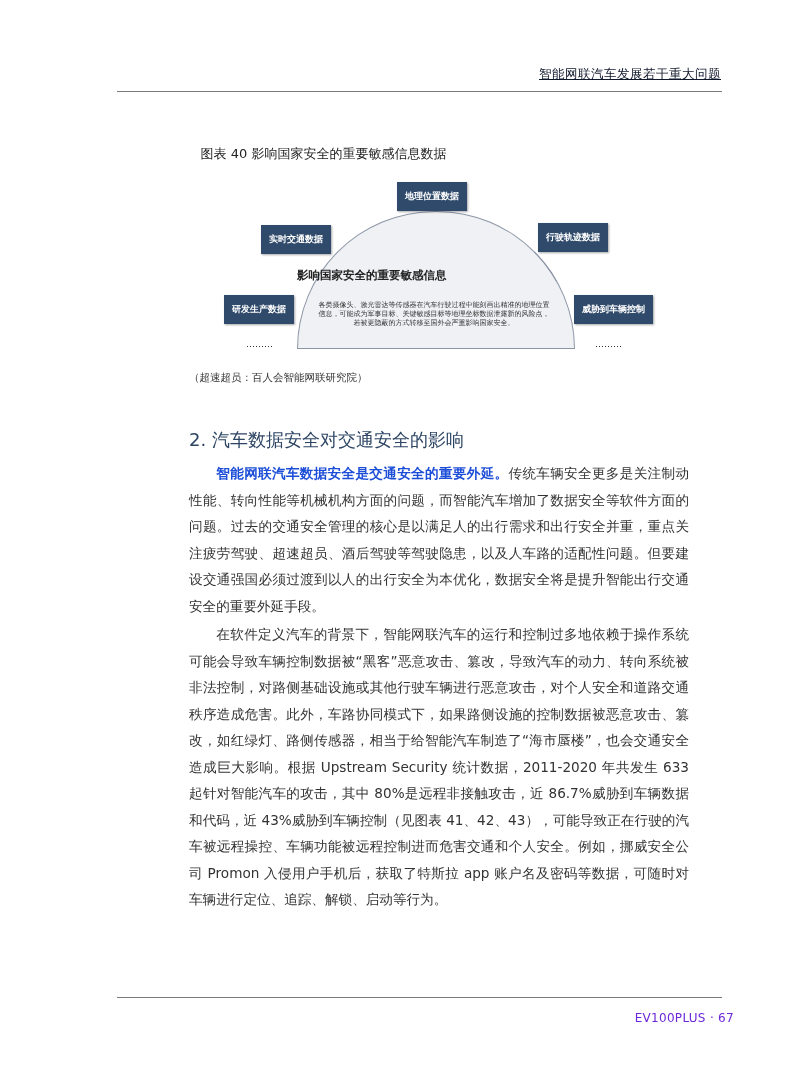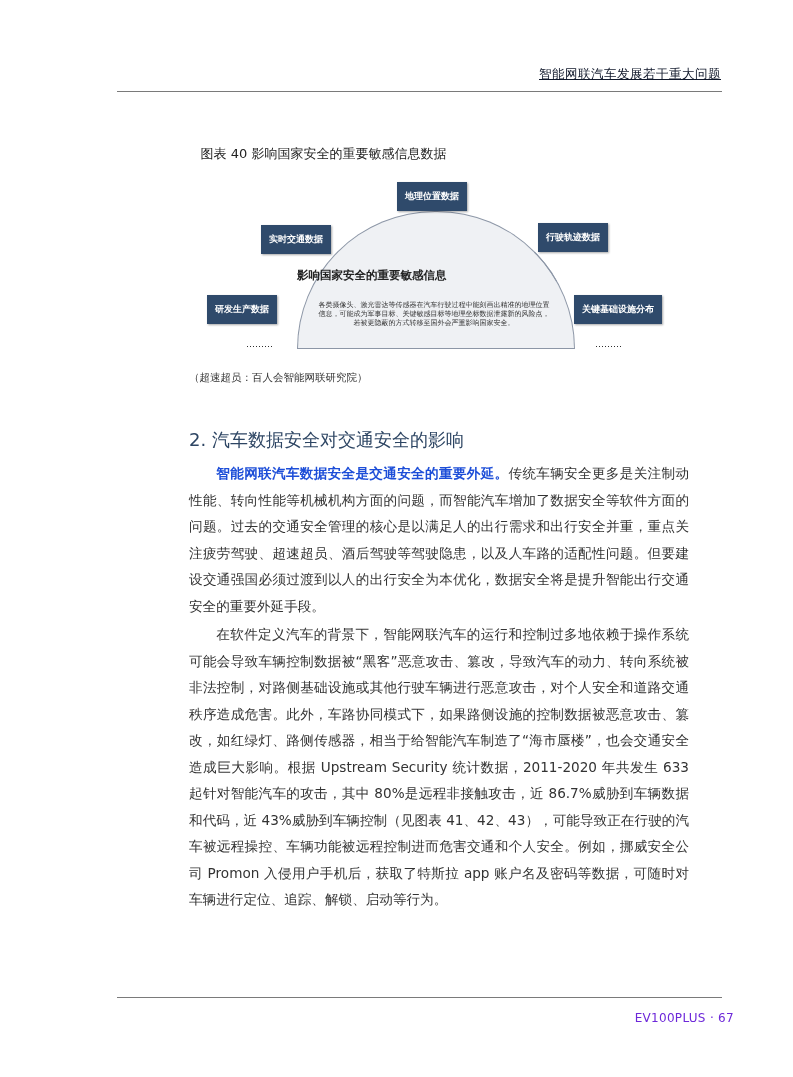--- a/index.html
+++ b/index.html
@@ -37,22 +37,22 @@
 <div class="fig-title">图表 40 影响国家安全的重要敏感信息数据</div>
 
 <div class="diagram">
   <div class="dome"></div>
   <div class="dome-title">影响国家安全的重要敏感信息</div>
   <div class="dome-desc">各类摄像头、激光雷达等传感器在汽车行驶过程中能刻画出精准的地理位置信息，可能成为军事目标、关键敏感目标等地理坐标数据泄露新的风险点，若被更隐蔽的方式转移至国外会严重影响国家安全。</div>
 
   <div class="tag" style="left:197px; top:7px;">地理位置数据</div>
   <div class="tag" style="left:61px; top:50px;">实时交通数据</div>
   <div class="tag" style="left:338px; top:48px;">行驶轨迹数据</div>
-  <div class="tag" style="left:7px; top:120px;">研发生产数据</div>
-  <div class="tag" style="left:374px; top:120px;">关键基础设施分布</div>
+  <div class="tag" style="left:24px; top:120px;">研发生产数据</div>
+  <div class="tag" style="left:374px; top:120px;">威胁到车辆控制</div>
 
   <div class="dots" style="left:46px; top:164px;">………</div>
   <div class="dots" style="left:395px; top:164px;">………</div>
 </div>
 
 <div class="source">（超速超员：百人会智能网联研究院）</div>
 
 <div class="section-title">2. 汽车数据安全对交通安全的影响</div>
 
 <div class="para" style="top:460px;"><span class="indent"></span><b>智能网联汽车数据安全是交通安全的重要外延。</b><span>传统车辆安全更多是关注制动性能、转向性能等机械机构方面的问题，而智能汽车增加了数据安全等软件方面的问题。过去的交通安全管理的核心是以满足人的出行需求和出行安全并重，重点关注疲劳驾驶、超速超员、酒后驾驶等驾驶隐患，以及人车路的适配性问题。但要建设交通强国必须过渡到以人的出行安全为本优化，数据安全将是提升智能出行交通安全的重要外延手段。</span></div>

